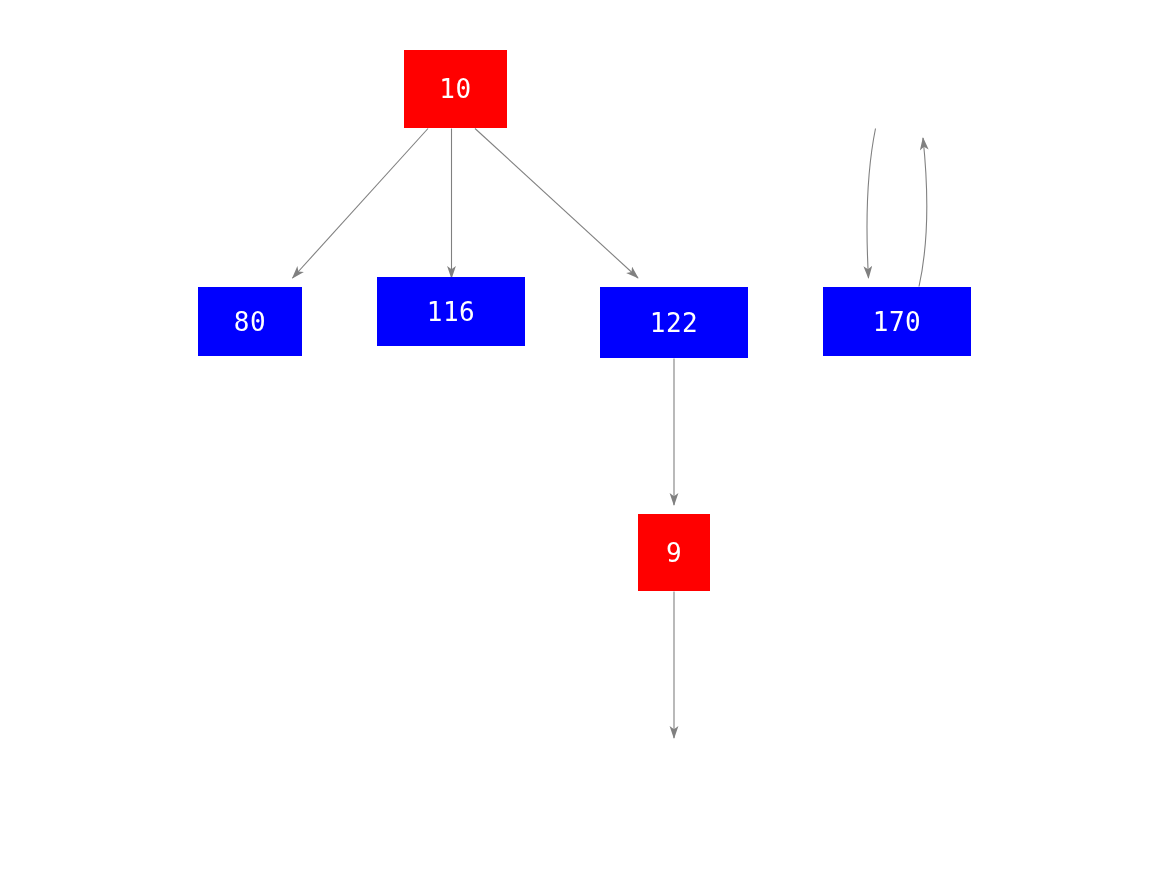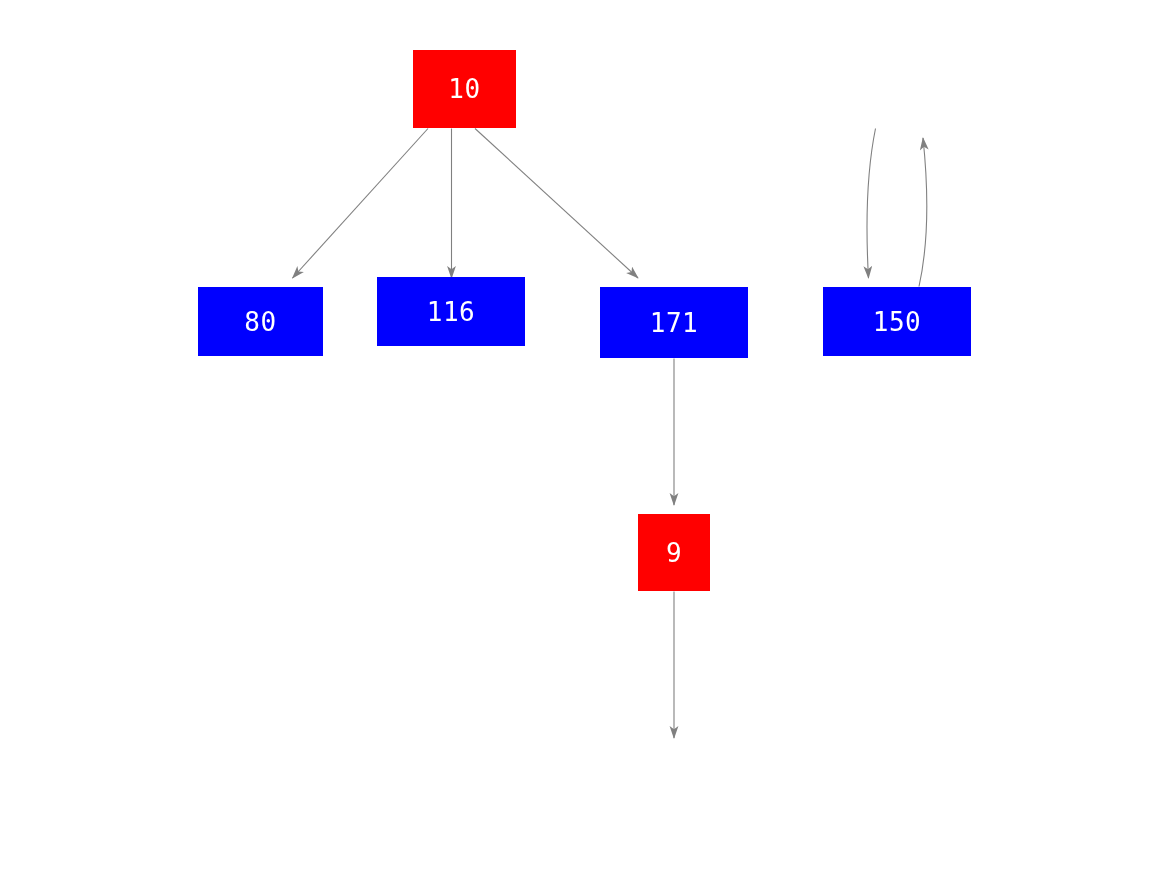--- a/index.html
+++ b/index.html
@@ -66,39 +66,39 @@
       <path d="M 674.0,358.5 L 674.0,505.0" fill="none" stroke="#808080" stroke-width="1.1" marker-end="url(#arrowdart)"></path>
 
       <path d="M 674.0,591.5 L 674.0,738.0" fill="none" stroke="#808080" stroke-width="1.1" marker-end="url(#arrowdart)"></path>
 
       <path d="M 875.5,128.5 C 867.5,168.0 865.0,216.0 868.5,278.0" fill="none" stroke="#808080" stroke-width="1.1" marker-end="url(#arrowdart)"></path>
 
       <path d="M 919.0,286.5 C 927.5,248.0 929.5,200.0 923.0,138.0" fill="none" stroke="#808080" stroke-width="1.1" marker-end="url(#arrowdart)"></path>
     </g>
   </svg>
 
-  <div class="node node-red" style="left:413px; top:50px; width:103px; height:78px;">
+  <div class="node node-red" style="left:404px; top:50px; width:103px; height:78px;">
     <span class="node-label">10</span>
   </div>
 
 
-  <div class="node node-blue" style="left:198px; top:287px; width:125px; height:69px;">
+  <div class="node node-blue" style="left:198px; top:287px; width:104px; height:69px;">
     <span class="node-label">80</span>
   </div>
 
   <div class="node node-blue" style="left:377px; top:277px; width:148px; height:69px;">
     <span class="node-label">116</span>
   </div>
 
   <div class="node node-blue" style="left:600px; top:287px; width:148px; height:71px;">
-    <span class="node-label">171</span>
+    <span class="node-label">122</span>
   </div>
 
   <div class="node node-blue" style="left:823px; top:287px; width:148px; height:69px;">
-    <span class="node-label">150</span>
+    <span class="node-label">170</span>
   </div>
 
   <div class="node node-red" style="left:638px; top:514px; width:72px; height:77px;">
     <span class="node-label">9</span>
   </div>
 
 
 </div>
 
 </body></html>

